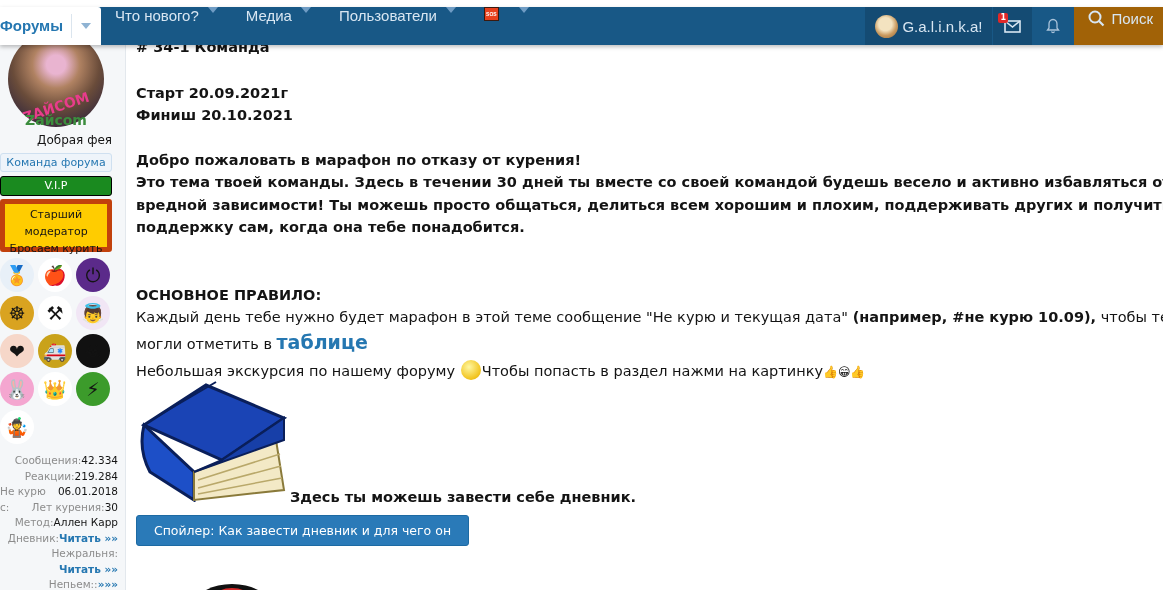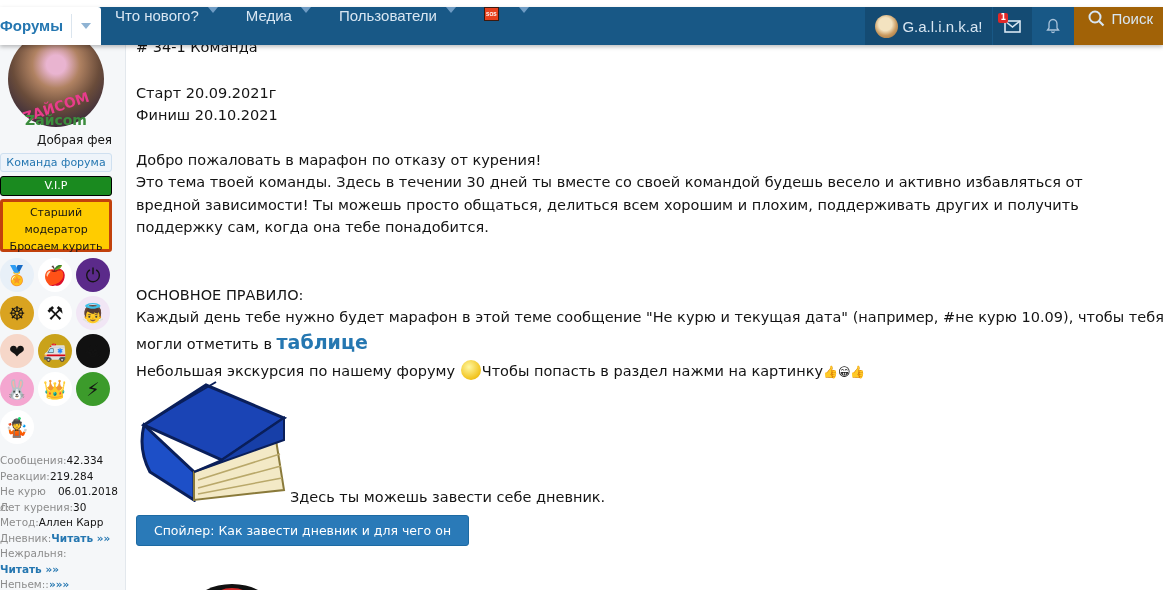--- a/index.html
+++ b/index.html
@@ -20,30 +20,30 @@
 .badge{position:absolute;left:5px;top:6px;background:#e02828;color:#fff;font-size:8px;font-weight:bold;border-radius:2px;padding:0 2px;line-height:10px}
 .nav-search{display:flex;align-items:center;background:#a16207;padding:0 10px 16px 14px;color:#d8e6f2;font-size:15px;font-family:"Liberation Sans",sans-serif;margin-left:2px}
 .sidebar{position:absolute;left:0;top:45px;width:126px;height:545px;background:#f5f7f9;border-right:1px solid #e3e8ed}
 .avatar-lg{position:absolute;left:8px;top:-14px;width:96px;height:96px;border-radius:50%;background:radial-gradient(circle at 50% 35%,#e9b4d0 0 12%,#b08262 30%,#6a4c3a 55%,#3c2d3c 80%);overflow:hidden}
 .avatar-lg span{position:absolute;bottom:12px;left:0;width:100%;text-align:center;color:#e83c8c;font-weight:bold;font-size:14px;transform:rotate(-18deg)}
 .uname{position:absolute;top:67px;left:0;width:112px;text-align:center;color:#3b8d3e;font-weight:bold;font-size:14px}
 .utitle{position:absolute;top:88px;left:0;width:112px;text-align:right;font-size:12px;color:#141414}
 .ubanner{position:absolute;left:0;width:112px;text-align:center;font-size:11px;border-radius:3px}
 .b1{top:108px;height:19px;line-height:17px;background:#eef4fa;border:1px solid #cfe0f0;color:#2577b1}
 .b2{top:131px;height:20px;line-height:18px;background:#1a8a1f;border:1px solid #000000;color:#fff}
-.b3{top:154px;height:53px;padding-top:2px;line-height:17px;background:#ffcc00;border:3px solid #c2410c;color:#141414}
+.b3{top:154px;height:53px;padding-top:2px;line-height:17px;background:#ffcc00;border:5px solid #c2410c;color:#141414}
 .trophies{position:absolute;left:0;top:213px;width:114px;display:grid;grid-template-columns:repeat(3,35px);gap:4px 3px}
 .trophy{width:34px;height:34px;border-radius:50%;display:flex;align-items:center;justify-content:center;font-size:19px}
 .stats{position:absolute;left:0;top:408px;width:118px;font-size:10.5px}
-.stat{display:flex;justify-content:flex-start;height:15.5px;line-height:15.5px}
+.stat{display:flex;justify-content:flex-end;height:15.5px;line-height:15.5px}
 .stat .k{color:#8c8c8c}
 .stat .v{color:#141414}
 .stat .v.link{color:#2577b1;font-weight:bold}
 .main{position:absolute;left:136px;top:37px;width:1020px;font-size:14.5px;line-height:22.5px}
-.main .b{font-weight:normal}
+.main .b{font-weight:bold}
 .p{position:absolute;left:0;white-space:nowrap}
 .link-big{color:#2577b1;font-weight:bold;font-size:19px}
 .smile{display:inline-block;width:20px;height:20px;border-radius:50%;background:radial-gradient(circle at 40% 35%,#fff7a0,#f1c21b 70%,#c99a00);vertical-align:-4px;margin:0 1px}
 .book{position:absolute;left:0;top:343px;width:152px;height:122px}
 .spoiler{position:absolute;left:0;top:478px;width:333px;height:31px;background:#2a7ab8;border:1px solid #1d6aa3;border-radius:3px;color:#fff;font-size:12.5px;line-height:29px;text-align:center}
 .redcircle{position:absolute;left:60px;top:547px;width:72px;height:40px;border-radius:50% 50% 0 0;background:#111;overflow:hidden}
 .redcircle::after{content:"";position:absolute;left:4px;top:4px;width:64px;height:64px;border-radius:50%;background:#d62b2b}
 </style>
 </head>
 <body>

